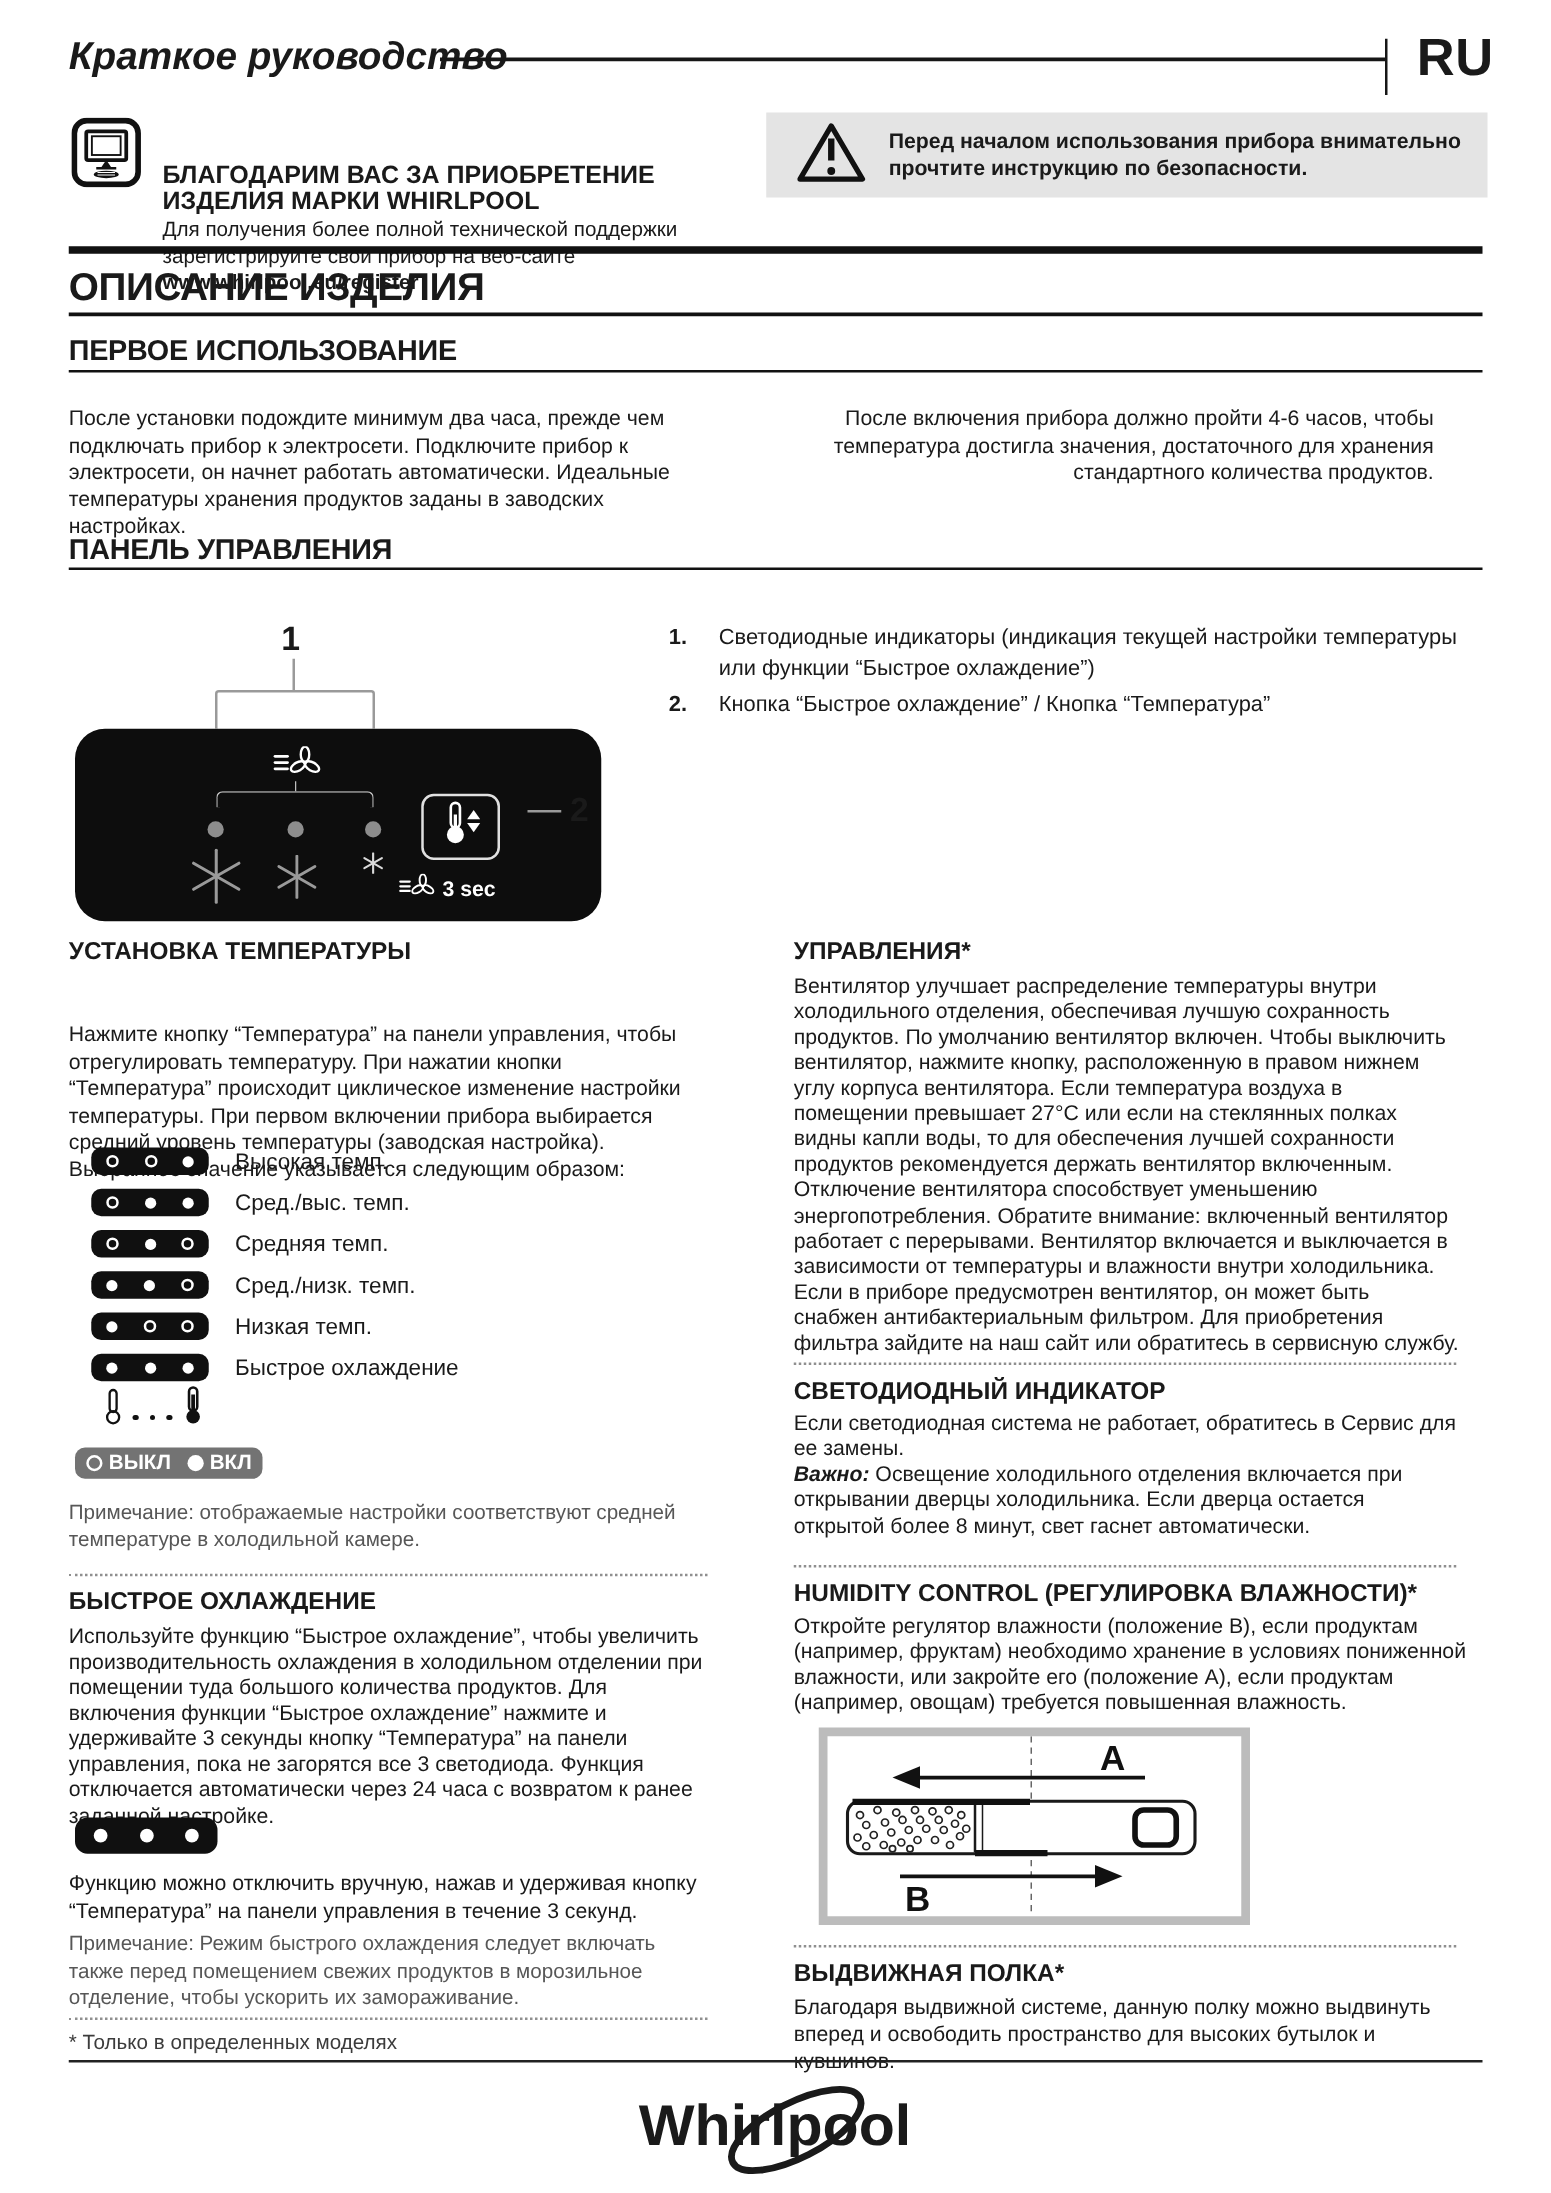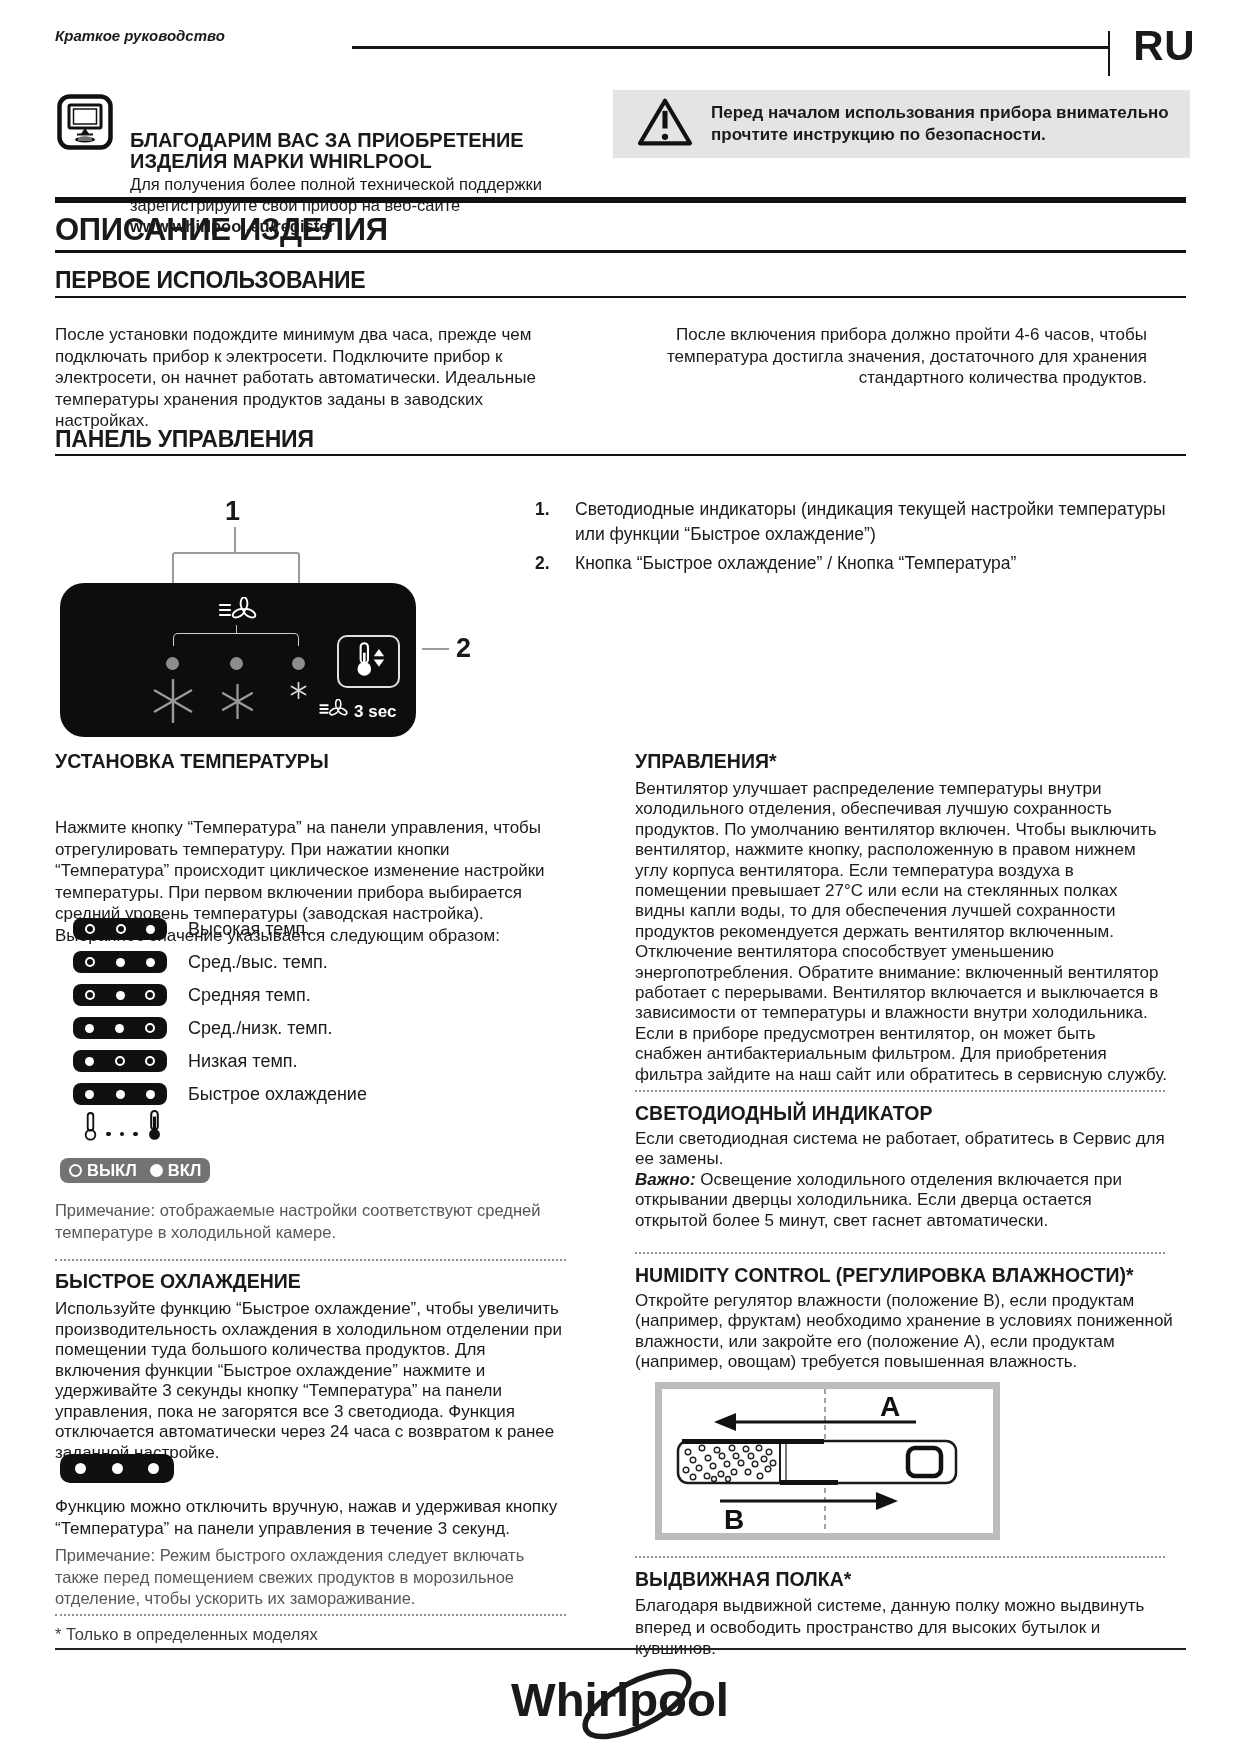--- a/index.html
+++ b/index.html
@@ -1,21 +1,21 @@
 <!DOCTYPE html>
 <html lang="ru"><head>
 <meta charset="utf-8">
 <style>
   * { margin:0; padding:0; box-sizing:border-box; }
   body { background:#fff; font-family:"Liberation Sans", sans-serif; color:#1a1a1a; }
   .page { position:relative; width:1241px; height:1754px; background:#fff; overflow:hidden; }
   .abs { position:absolute; }
 
   
-  .doc-title { left:55px; top:27px; font-size:15px; font-weight:700; font-style:italic; }
+  .doc-title { left:55px; top:27px; font-size:31px; font-weight:700; font-style:italic; }
   .header-rule { left:352px; top:46px; width:756px; height:3px; background:#161616; }
   .header-vline { left:1108px; top:31px; width:2px; height:45px; background:#161616; }
   .lang-badge { right:46px; top:22px; font-size:42px; font-weight:700; letter-spacing:0.5px; }
 
   
   .register-icon { left:57px; top:94px; }
   .thanks { left:130px; top:82px; width:450px; }
   .thanks-title { font-size:20px; font-weight:700; line-height:21px;margin-top:48px; }
   .thanks-body { margin-top:2px; font-size:16.5px; line-height:21px; }
   .thanks-url { font-weight:700; cursor:pointer; }
@@ -38,21 +38,21 @@
   .body-txt { font-size:17px; line-height:21.5px; }
   .fu-col1 { left:55px; top:324px; width:505px; }
   .fu-col2 { left:635px; top:324px; width:512px;text-align:right; }
 
   
   .callout { font-size:27px; font-weight:700; }
   .callout-1 { left:225px; top:496px; }
   .c1-stem { left:234px; top:527px; width:2px; height:25px; background:#9a9a9a; }
   .c1-bracket { left:172px; top:552px; width:128px; height:31px;
                 border:2px solid #9a9a9a; border-bottom:none; border-radius:3px 3px 0 0; }
-  .panel { left:60px; top:583px; width:356px; height:154px; background:#0d0d0d; border-radius:24px; }
+  .panel { left:60px; top:583px; width:421px; height:154px; background:#0d0d0d; border-radius:24px; }
   .panel .abs { position:absolute; }
   .fan-icon-main { left:157px; top:14px; }
   .fan-stem { left:176px; top:42px; width:1px; height:8px; background:#bfbfbf; }
   .led-bracket { left:113px; top:50px; width:126px; height:13px;
                  border:1.5px solid #cfcfcf; border-bottom:none; border-radius:5px 5px 0 0; }
   .pled { width:13px; height:13px; border-radius:50%; background:#8d8d8d; }
   .pled1 { left:106px; top:74px; } .pled2 { left:170px; top:74px; } .pled3 { left:232px; top:74px; }
   .snow-big { left:91px; top:96px; } .snow-med { left:160px; top:101px; } .snow-sm { left:230px; top:99px; }
   .temp-btn { left:277px; top:52px; width:63px; height:53px; border:2px solid #e0e0e0;
               border-radius:10px; display:flex; align-items:center; justify-content:center; }
@@ -358,21 +358,21 @@
   <div class="abs footnote">* Только в определенных моделях</div>
 
   <div class="abs h3 fan-title">УПРАВЛЕНИЯ*</div>
   <div class="abs body-txt fan-body">Вентилятор улучшает распределение температуры внутри холодильного отделения, обеспечивая лучшую сохранность продуктов. По умолчанию вентилятор включен. Чтобы выключить вентилятор, нажмите кнопку, расположенную в правом нижнем углу корпуса вентилятора. Если температура воздуха в помещении превышает 27°C или если на стеклянных полках видны капли воды, то для обеспечения лучшей сохранности продуктов рекомендуется держать вентилятор включенным. Отключение вентилятора способствует уменьшению энергопотребления. Обратите внимание: включенный вентилятор работает с перерывами. Вентилятор включается и выключается в зависимости от температуры и влажности внутри холодильника. Если в приборе предусмотрен вентилятор, он может быть снабжен антибактериальным фильтром. Для приобретения фильтра зайдите на наш сайт или обратитесь в сервисную службу.</div>
   <div class="abs dotted div-r1"></div>
 
   <div class="abs h3 li-title">СВЕТОДИОДНЫЙ ИНДИКАТОР</div>
   <div class="abs body-txt li-body">
     <span>Если светодиодная система не работает, обратитесь в Сервис для ее замены.</span><br>
     <b class="imp">Важно:</b>
-    <span>Освещение холодильного отделения включается при открывании дверцы холодильника. Если дверца остается открытой более 5 минут, свет гаснет автоматически.</span>
+    <span>Освещение холодильного отделения включается при открывании дверцы холодильника. Если дверца остается открытой более 8 минут, свет гаснет автоматически.</span>
   </div>
   <div class="abs dotted div-r2"></div>
 
   <div class="abs h3 hum-title">HUMIDITY CONTROL (РЕГУЛИРОВКА ВЛАЖНОСТИ)*</div>
   <div class="abs body-txt hum-body">Откройте регулятор влажности (положение B), если продуктам (например, фруктам) необходимо хранение в условиях пониженной влажности, или закройте его (положение A), если продуктам (например, овощам) требуется повышенная влажность.</div>
   <div class="abs hum-fig">
     <svg width="331" height="144" viewBox="0 0 331 144">
       <line x1="163" y1="0" x2="163" y2="144" stroke="#666" stroke-width="1.2" stroke-dasharray="5 4"></line>
 
       <line x1="254" y1="33" x2="70" y2="33" stroke="#111" stroke-width="3"></line>

